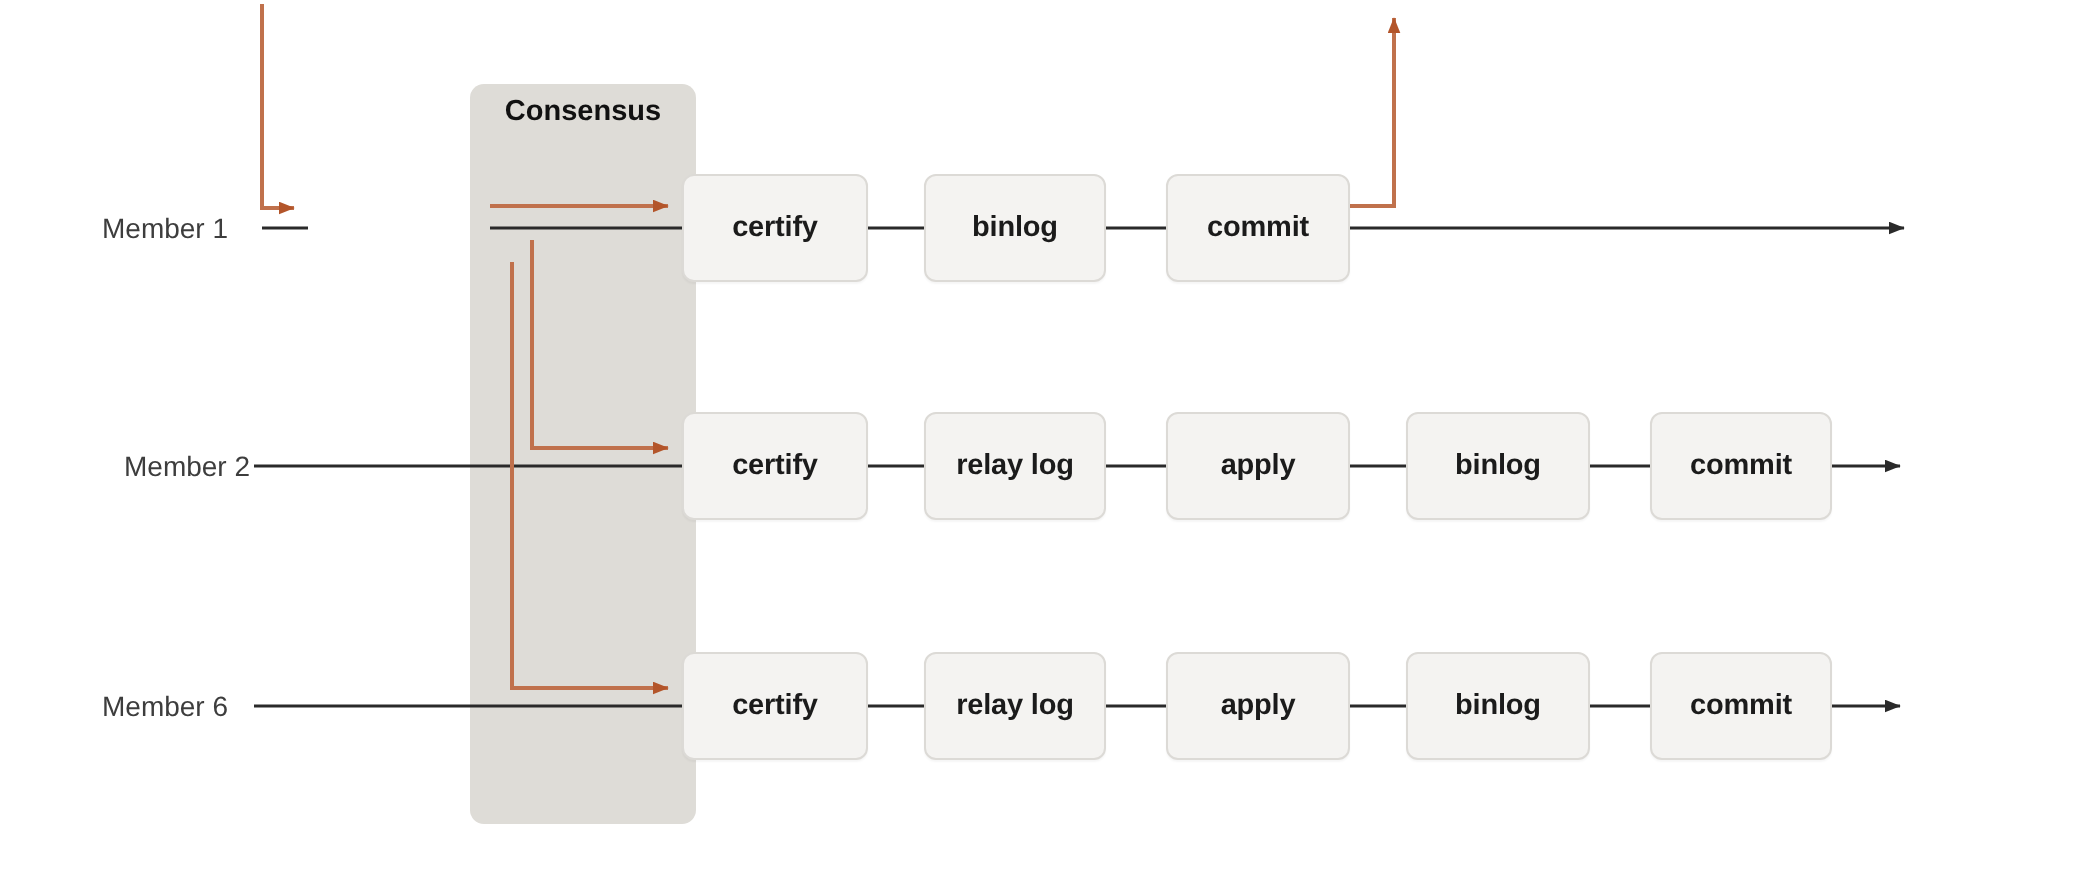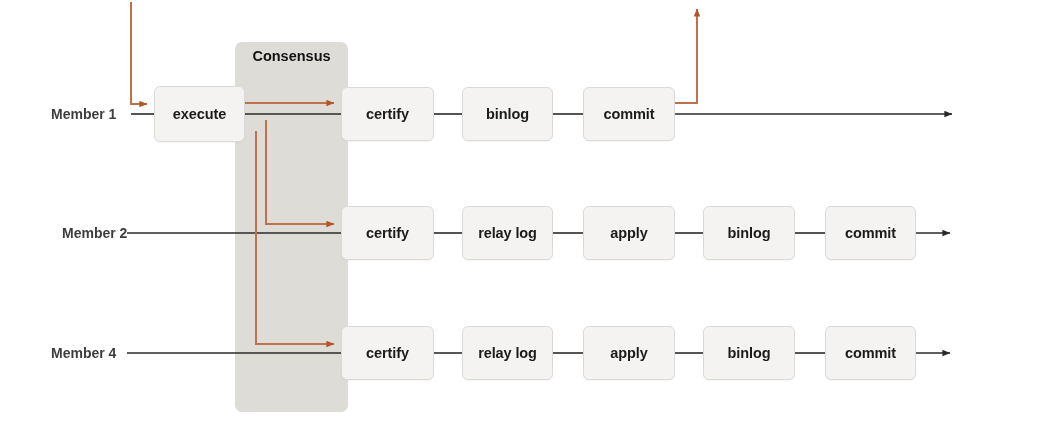--- a/index.html
+++ b/index.html
@@ -35,21 +35,21 @@
     font-size: 14.5px;
     font-weight: 600;
     color: #1b1b1b;
     letter-spacing: -0.1px;
     box-shadow: 0 1px 1px rgba(0,0,0,0.04);
     white-space: nowrap;
   }
   .lane-label {
     position: absolute;
     font-size: 14px;
-    font-weight: 700;
+    font-weight: 400;
     color: #3d3d3d;
     white-space: nowrap;
   }
   .consensus-title {
     position: absolute;
     font-size: 14.5px;
     font-weight: 700;
     color: #111111;
     white-space: nowrap;
     text-align: center;
@@ -100,23 +100,22 @@
     <line x1="795" y1="353" x2="825" y2="353" stroke="#2a2a2a" stroke-width="1.6"></line>
     <line x1="916" y1="353" x2="950" y2="353" stroke="#2a2a2a" stroke-width="1.6" marker-end="url(#arrow-black)"></line>
 
     <path d="M256,131 L256,344 L334,344" fill="none" stroke="#c0714c" stroke-width="2" marker-end="url(#arrow-orange)"></path>
   </svg>
 
   <div class="consensus-title" style="left:235px; top:48px; width:113px;">Consensus</div>
 
   <div class="lane-label" style="left:51px; top:106px;">Member 1</div>
   <div class="lane-label" style="left:51px; top:225px;margin-left:11px;">Member 2</div>
-  <div class="lane-label" style="left:51px; top:345px;">Member 4</div>
+  <div class="lane-label" style="left:51px; top:345px;">Member 6</div>
 
-  <div class="node-box" style="left:154px; top:86px; width:91px; height:56px;">execute</div>
   <div class="node-box" style="left:341px; top:87px; width:93px; height:54px;">certify</div>
   <div class="node-box" style="left:462px; top:87px; width:91px; height:54px;">binlog</div>
   <div class="node-box" style="left:583px; top:87px; width:92px; height:54px;">commit</div>
 
   <div class="node-box" style="left:341px; top:206px; width:93px; height:54px;">certify</div>
   <div class="node-box" style="left:462px; top:206px; width:91px; height:54px;">relay log</div>
   <div class="node-box" style="left:583px; top:206px; width:92px; height:54px;">apply</div>
   <div class="node-box" style="left:703px; top:206px; width:92px; height:54px;">binlog</div>
   <div class="node-box" style="left:825px; top:206px; width:91px; height:54px;">commit</div>
 

